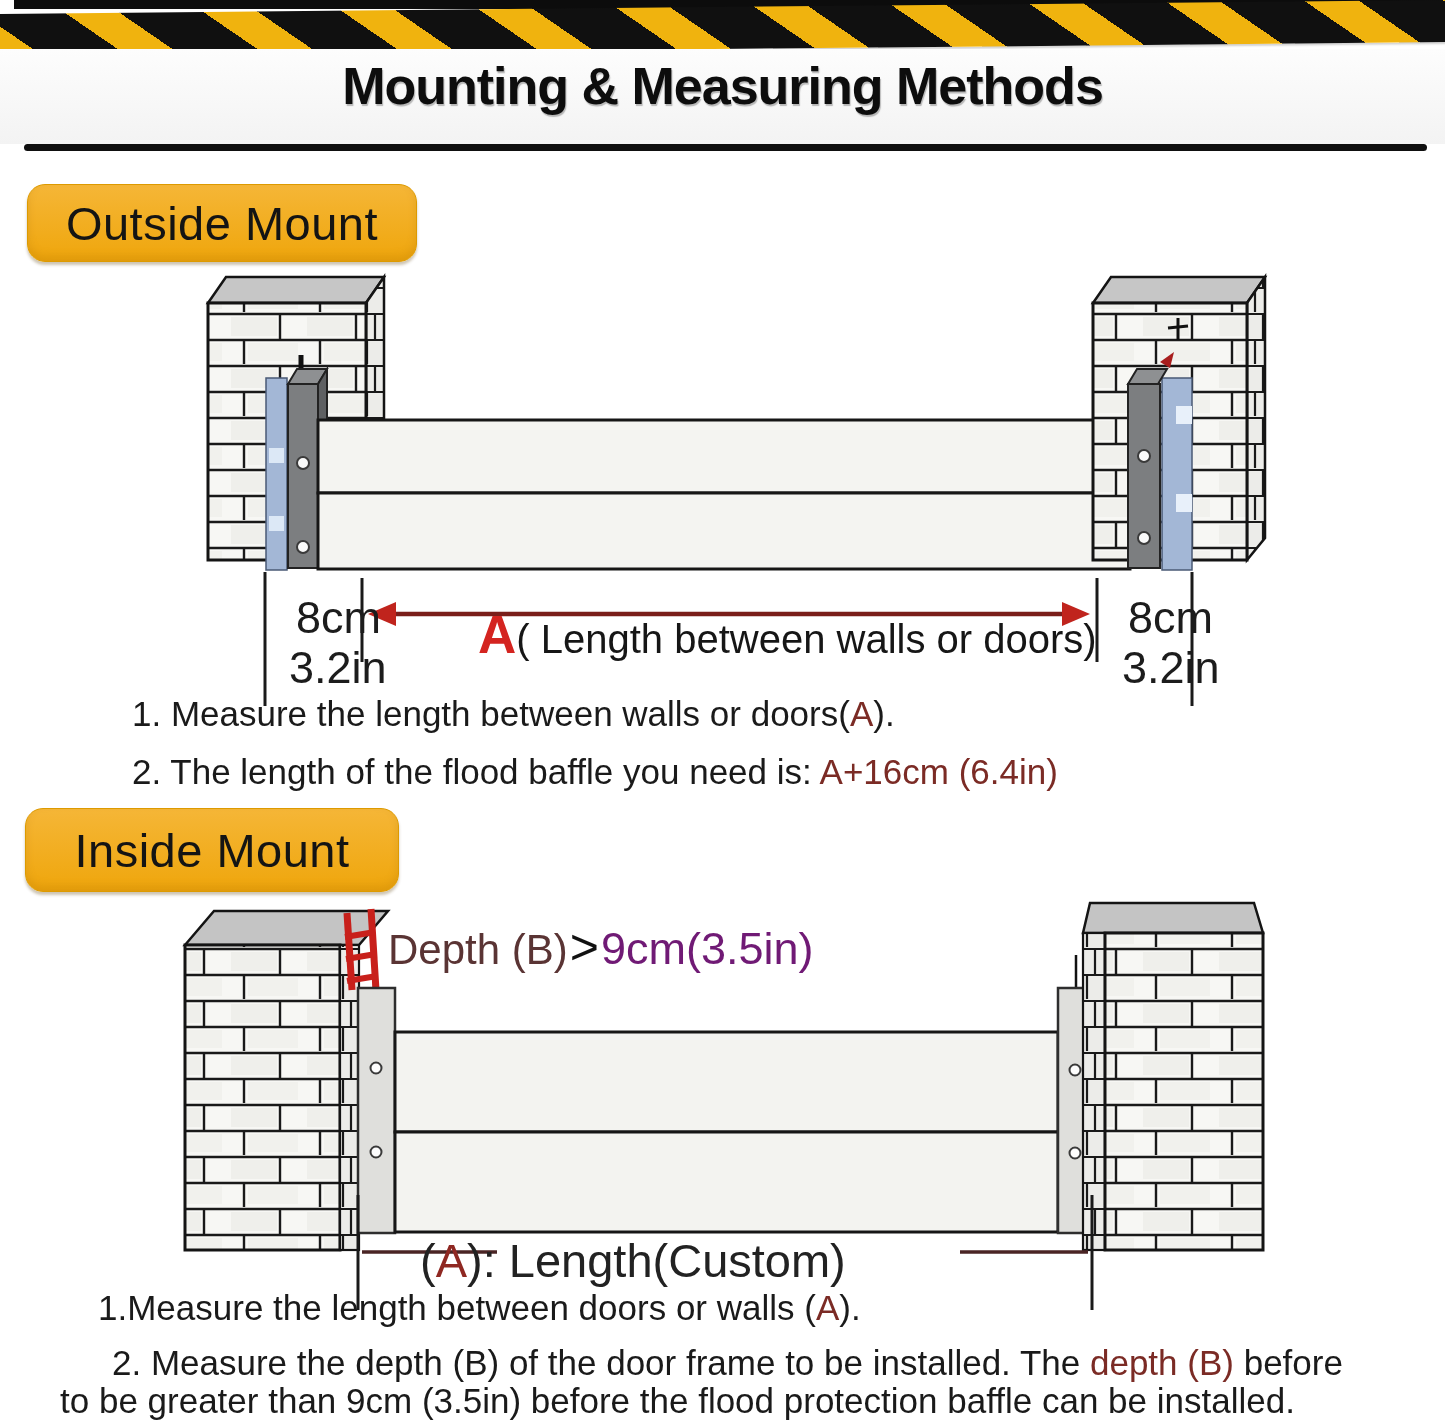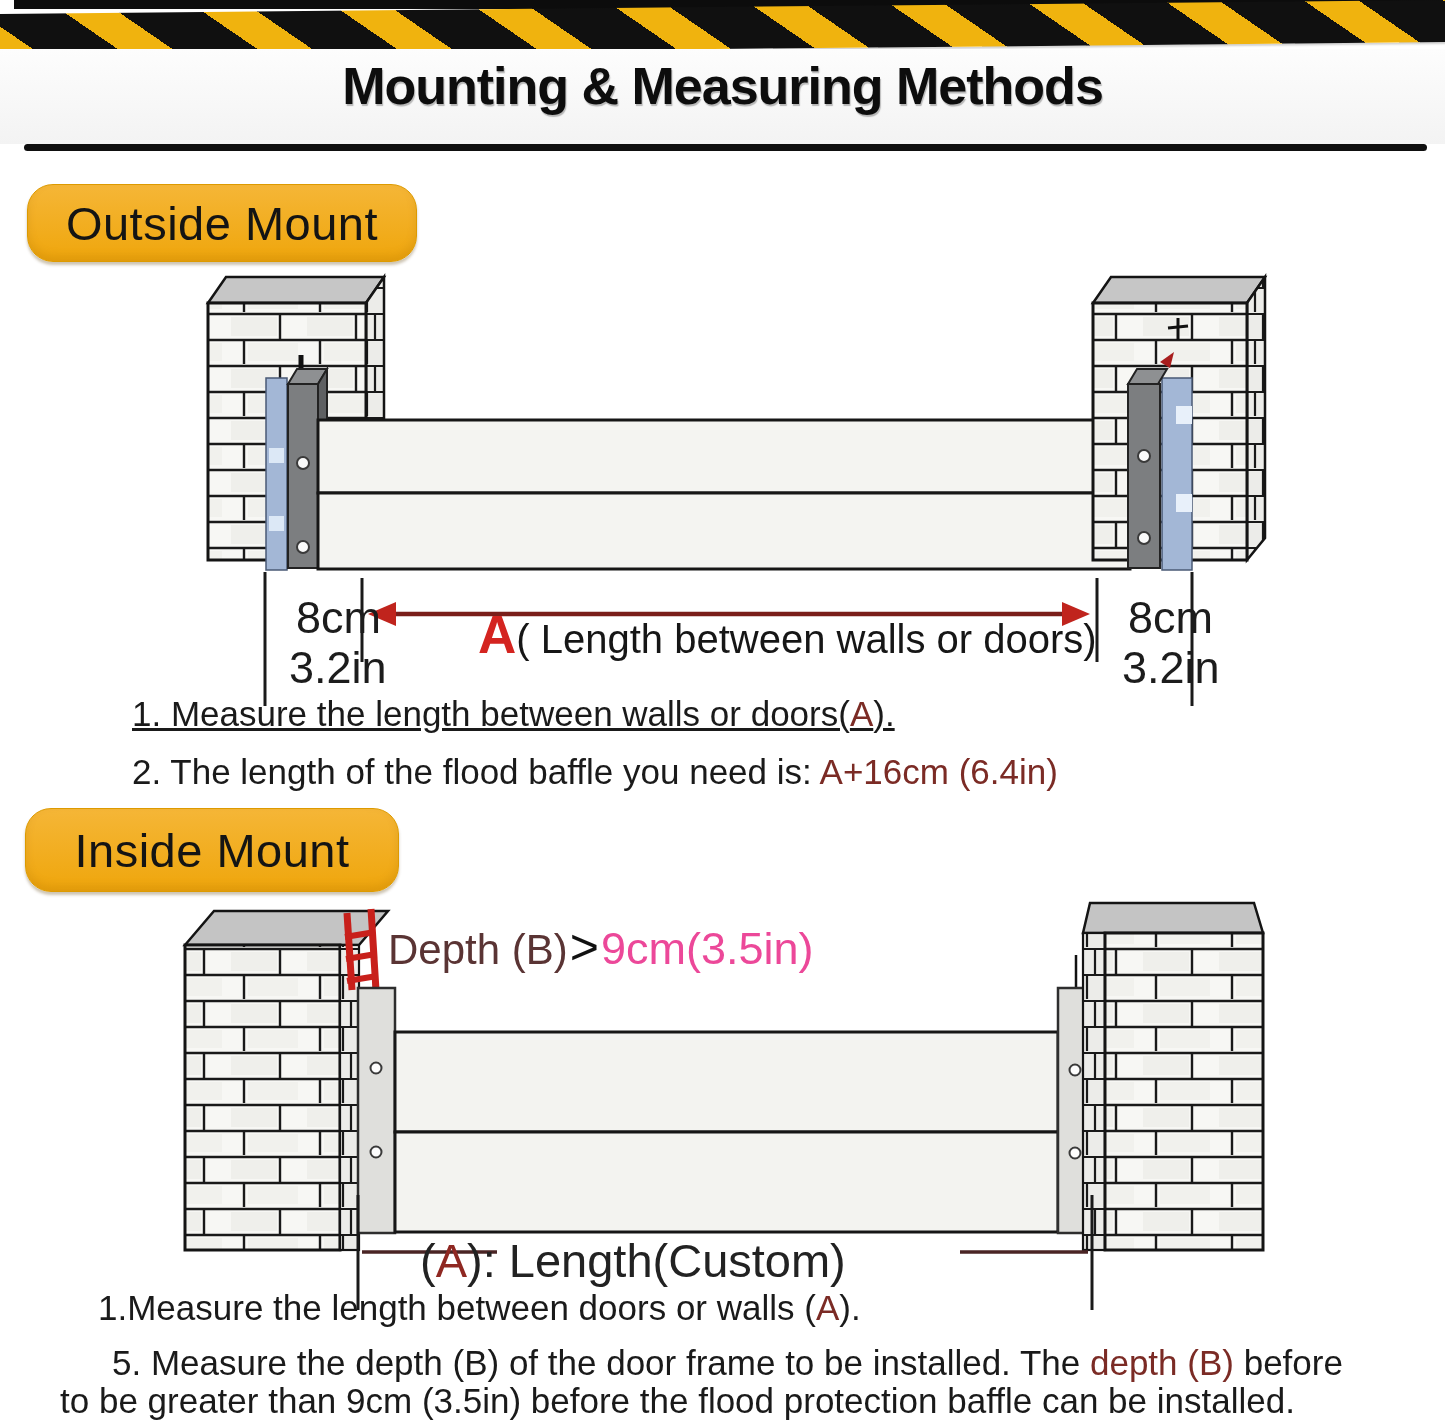--- a/index.html
+++ b/index.html
@@ -22,48 +22,48 @@
     position:absolute;top:56px;left:0;width:100%;text-align:center;
     font-size:52px;font-weight:bold;letter-spacing:-1px;color:#0d0d0d;
     text-shadow:1px 2px 1px rgba(120,120,120,0.5);
   }
   .title-rule{position:absolute;top:144px;left:24px;right:18px;height:7px;
     background:#0f0f0f;border-radius:4px;}
   
   .badge{
     position:absolute;display:flex;align-items:center;justify-content:center;
     background:linear-gradient(180deg,#F5B637,#EFA60C);
-    border:1px solid #DD9A00;border-radius:26px;
+    border:1px solid #DD9A00;border-radius:18px;
     box-shadow:0 3px 3px rgba(90,60,0,0.3), inset 0 -5px 8px rgba(150,95,0,0.18);
   }
   .badge span{font-size:47px;font-weight:500;color:#141414;letter-spacing:0.5px;}
   #badge-outside{left:27px;top:184px;width:388px;height:76px;}
   #badge-inside{left:25px;top:808px;width:372px;height:82px;}
   
   .diagram{position:absolute;left:0;width:1445px;}
   #svg-outside{top:260px;height:450px;}
   #svg-inside{top:895px;height:440px;}
   
   .ovl{position:absolute;white-space:nowrap;}
   .dim-num{font-size:45px;color:#1c1c1c;margin-left:26px;}
   #lbl-8cm-left{left:270px;top:592px;}
   #lbl-32in-left{left:263px;top:642px;}
   #lbl-8cm-right{left:1102px;top:592px;}
   #lbl-32in-right{left:1096px;top:642px;}
   #lbl-a-length{left:478px;top:604px;display:flex;align-items:baseline;}
   #lbl-a-length .big-a{font-size:53px;font-weight:bold;color:#D42420;}
   #lbl-a-length .rest{font-size:40px;color:#161616;}
   .step{font-size:35px;color:#1a1a1a;}
-  #out-step1{left:132px;top:694px;text-decoration:underline;}
+  #out-step1{left:132px;top:694px;}
   #out-step2{left:132px;top:752px;}
   .maroon{color:#7B2B25;}
   #depth-note{left:388px;top:918px;display:flex;align-items:baseline;}
   #depth-note .d-label{font-size:42px;color:#5A3434;}
   #depth-note .d-gt{font-size:50px;color:#111;margin:0 2px;}
-  #depth-note .d-val{font-size:45px;color:#ec4899;}
+  #depth-note .d-val{font-size:45px;color:#701a75;}
   #len-custom{left:420px;top:1233px;width:610px;text-align:left;font-size:47px;color:#222;}
   #len-custom .maroon{color:#8F2822;}
   #in-step1{left:98px;top:1288px;}
   #in-step2{left:112px;top:1343px;}
   #in-step3{left:60px;top:1381px;}
 </style>
 </head>
 <body>
 
 <div id="page">
@@ -221,19 +221,19 @@
   </div>
 
   <div class="ovl" id="len-custom">
     <span>(</span><span class="maroon">A</span><span>): Length(Custom)</span>
   </div>
 
   <div class="ovl step" id="in-step1">
     <span>1.Measure the length between doors or walls (</span><span class="maroon">A</span><span>).</span>
   </div>
   <div class="ovl step" id="in-step2">
-    <span>5. Measure the depth (B) of the door frame to be installed. The </span><span class="maroon">depth (B)</span><span> before</span>
+    <span>2. Measure the depth (B) of the door frame to be installed. The </span><span class="maroon">depth (B)</span><span> before</span>
   </div>
   <div class="ovl step" id="in-step3">
     <span>to be greater than 9cm (3.5in) before the flood protection baffle can be installed.</span>
   </div>
 
 </div>
 
 </body></html>

